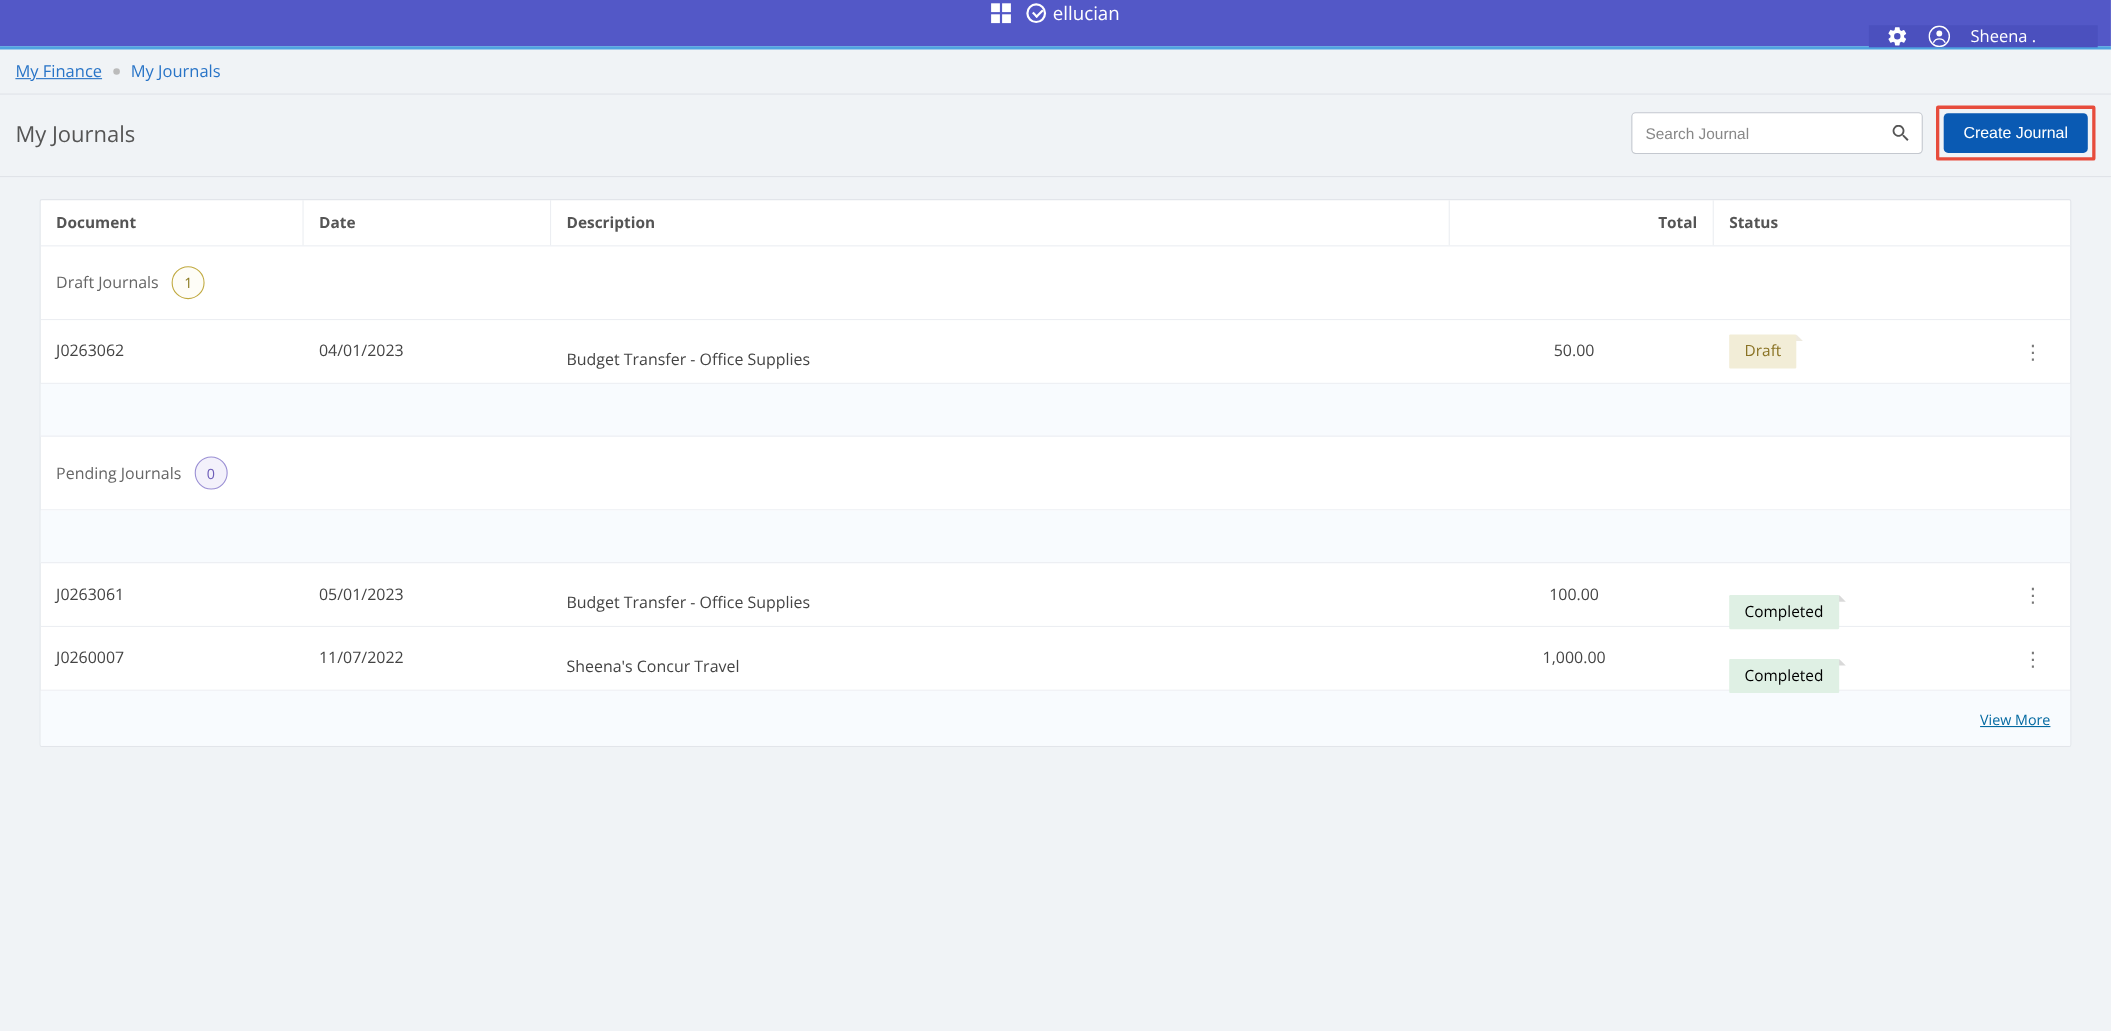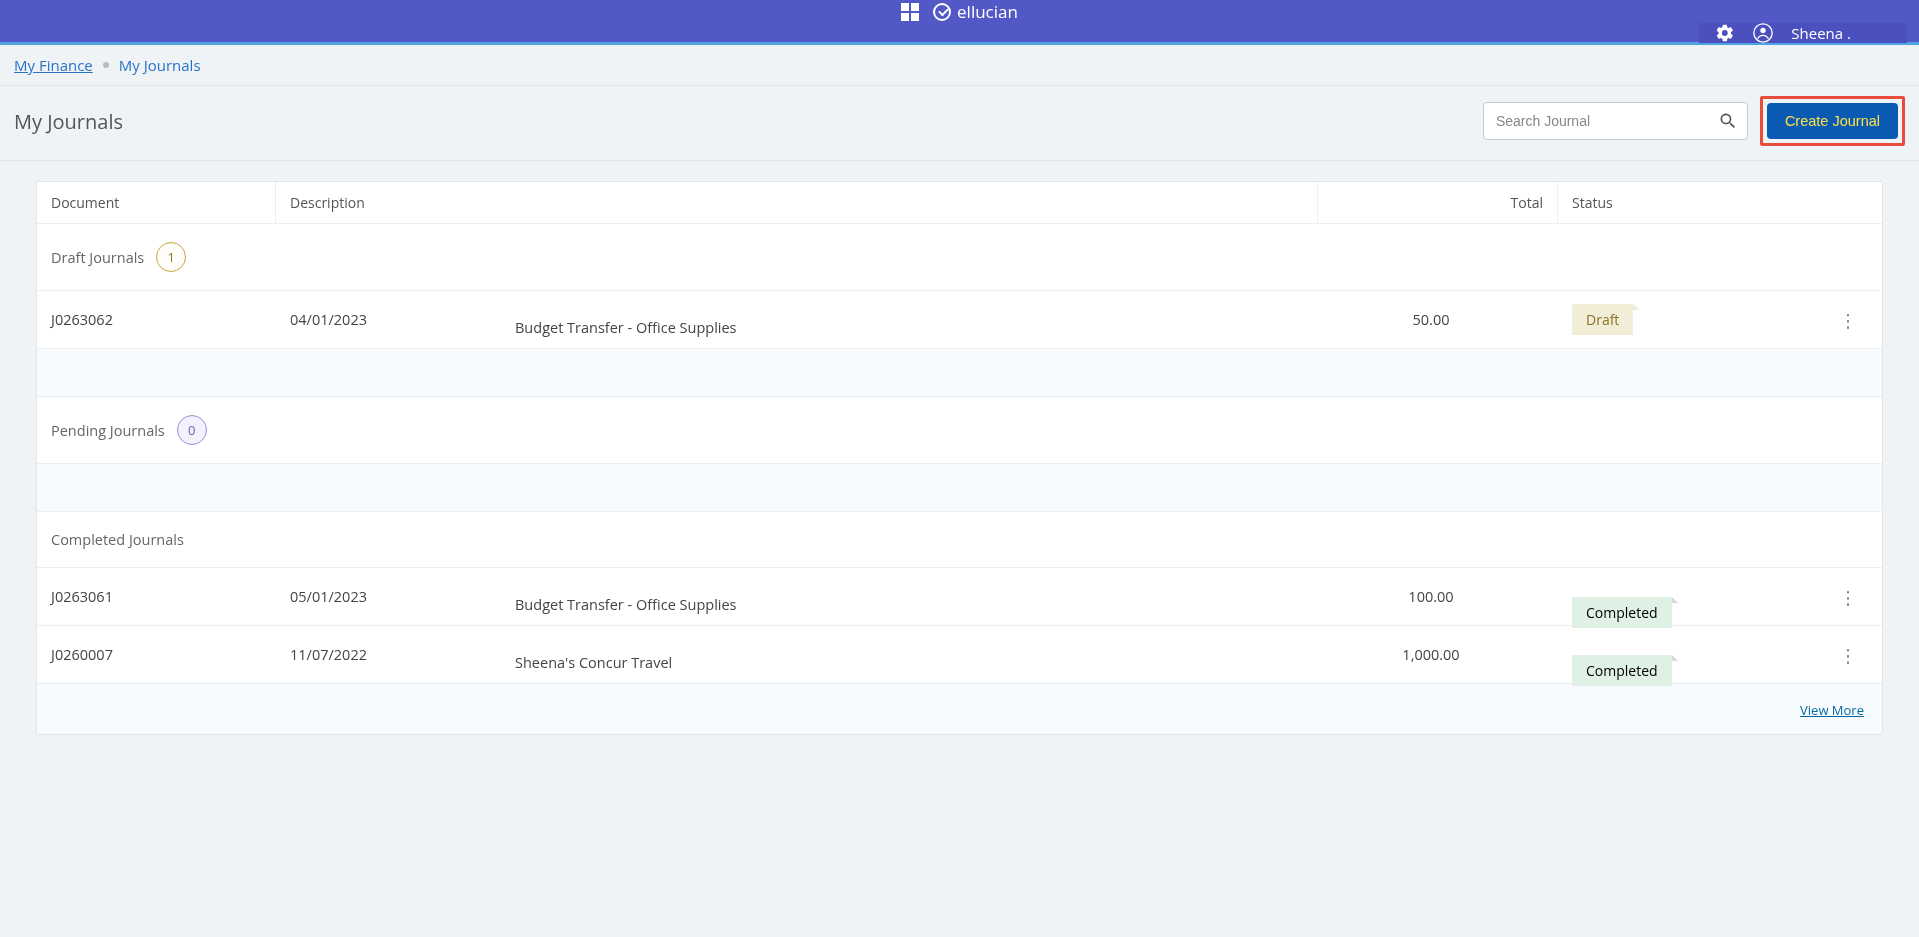--- a/index.html
+++ b/index.html
@@ -27,27 +27,27 @@
 
 
 .page-header { display: flex; align-items: center; padding: 10px 14px 14px 14px; border-bottom: 1px solid #e0e3e8; }
 .page-title { font-size: 20px; color: #555; font-weight: 500; }
 .header-actions { margin-left: auto; display: flex; align-items: center; gap: 12px; }
 .search-wrap { position: relative; }
 .search-input { width: 265px; height: 38px; border: 1px solid #c4c8cf; border-radius: 4px; padding: 0 38px 0 12px; font-size: 14px; color: #333; }
 .search-input::placeholder { color: #888; }
 .search-icon { position: absolute; right: 10px; top: 9px; width: 20px; height: 20px; fill: #555; }
 .create-btn-wrap { border: 3px solid #e74c3c; padding: 4px; border-radius: 2px; }
-.create-btn { background: #0a5ab3; color: #fde047; border: none; height: 36px; padding: 0 18px; font-size: 14.5px; border-radius: 4px; cursor: pointer; }
+.create-btn { background: #0a5ab3; color: #ffffff; border: none; height: 36px; padding: 0 18px; font-size: 14.5px; border-radius: 4px; cursor: pointer; }
 
 
 .content { padding: 20px 36px; }
 .card { background: #fff; border: 1px solid #e2e5ea; border-radius: 2px; }
 
-.thead { display: flex; padding: 0 14px; height: 42px; align-items: center; font-size: 14px; color: #555; font-weight: 400; border-bottom: 1px solid #eceef2; }
+.thead { display: flex; padding: 0 14px; height: 42px; align-items: center; font-size: 14px; color: #555; font-weight: 700; border-bottom: 1px solid #eceef2; }
 .col-doc { width: 225px; border-right: 1px solid #eceef2; height: 100%; display: flex; align-items: center; }
 .col-date { width: 225px; border-right: 1px solid #eceef2; height: 100%; display: flex; align-items: center; padding-left: 14px; }
 .col-desc { flex: 1; border-right: 1px solid #eceef2; height: 100%; display: flex; align-items: center; padding-left: 14px; }
 .col-total { width: 240px; border-right: 1px solid #eceef2; height: 100%; display: flex; align-items: center; justify-content: flex-end; padding-right: 14px; }
 .col-status { width: 270px; height: 100%; display: flex; align-items: center; padding-left: 14px; }
 .col-menu { width: 40px; }
 
 .section-header { padding: 18px 14px; font-size: 14.5px; color: #666; display: flex; align-items: center; gap: 12px; border-bottom: 1px solid #eceef2; }
 .count-badge { width: 30px; height: 30px; border-radius: 50%; display: flex; align-items: center; justify-content: center; font-size: 13px; }
 .badge-draft { border: 1.5px solid #c0a93f; color: #8a7a1f; background: #fefdf7; }
@@ -126,20 +126,21 @@
       <button class="create-btn">Create Journal</button>
     </div>
   </div>
 </div>
 
 <div class="content">
   <div class="card">
 
     <div class="thead">
       <div class="col-doc">Document</div>
+      <div class="col-date">Date</div>
       <div class="col-desc">Description</div>
       <div class="col-total">Total</div>
       <div class="col-status">Status</div>
       <div class="col-menu"></div>
     </div>
 
     <div class="section-header">
       <span>Draft Journals</span>
       <span class="count-badge badge-draft">1</span>
     </div>
@@ -157,23 +158,20 @@
 
     <div class="gap-row"></div>
 
     <div class="section-header">
       <span>Pending Journals</span>
       <span class="count-badge badge-pending">0</span>
     </div>
 
     <div class="gap-row"></div>
 
-    <div class="section-header">
-      <span>Completed Journals</span>
-    </div>
 
     <div class="row">
       <div class="c-doc">J0263061</div>
       <div class="c-date">05/01/2023</div>
       <div class="c-desc">Budget Transfer - Office Supplies</div>
       <div class="c-total">100.00</div>
       <div class="c-status">
         <span class="status-pill pill-completed">Completed</span>
       </div>
       <div class="c-menu"><span class="kebab">⋮</span></div>

